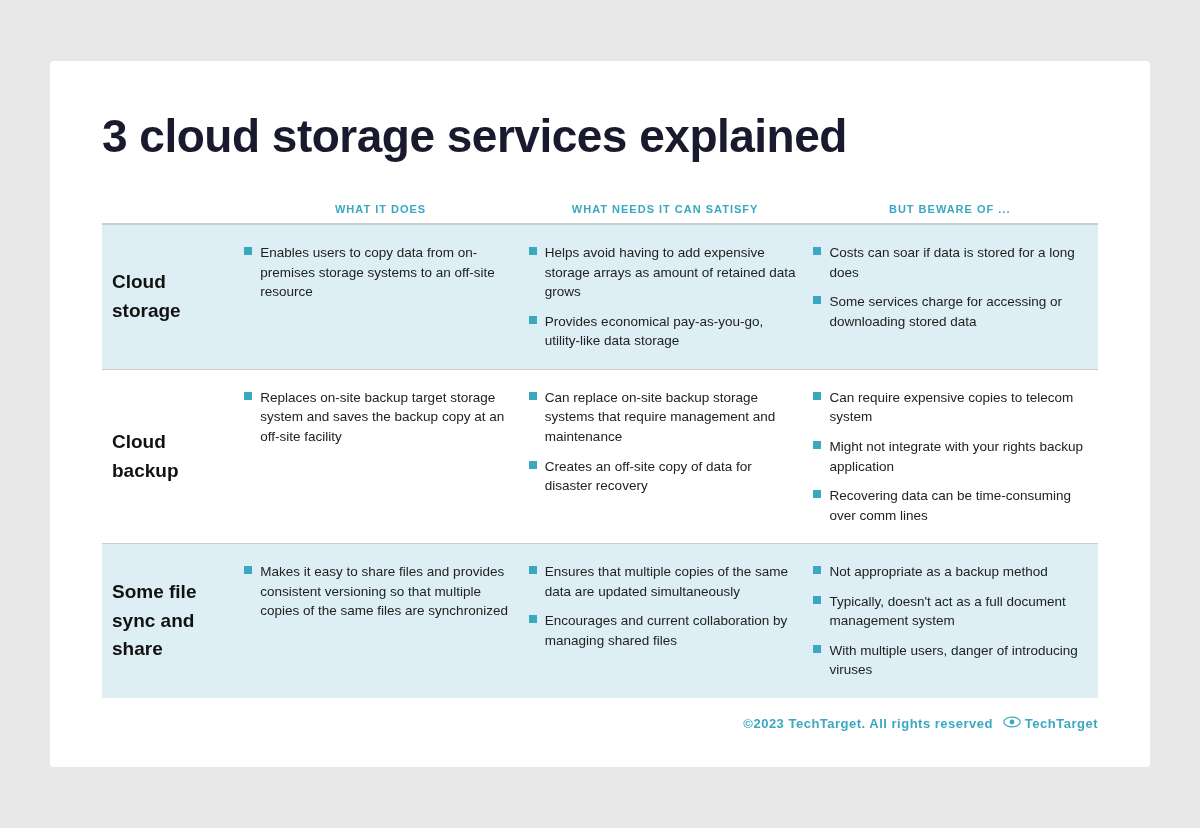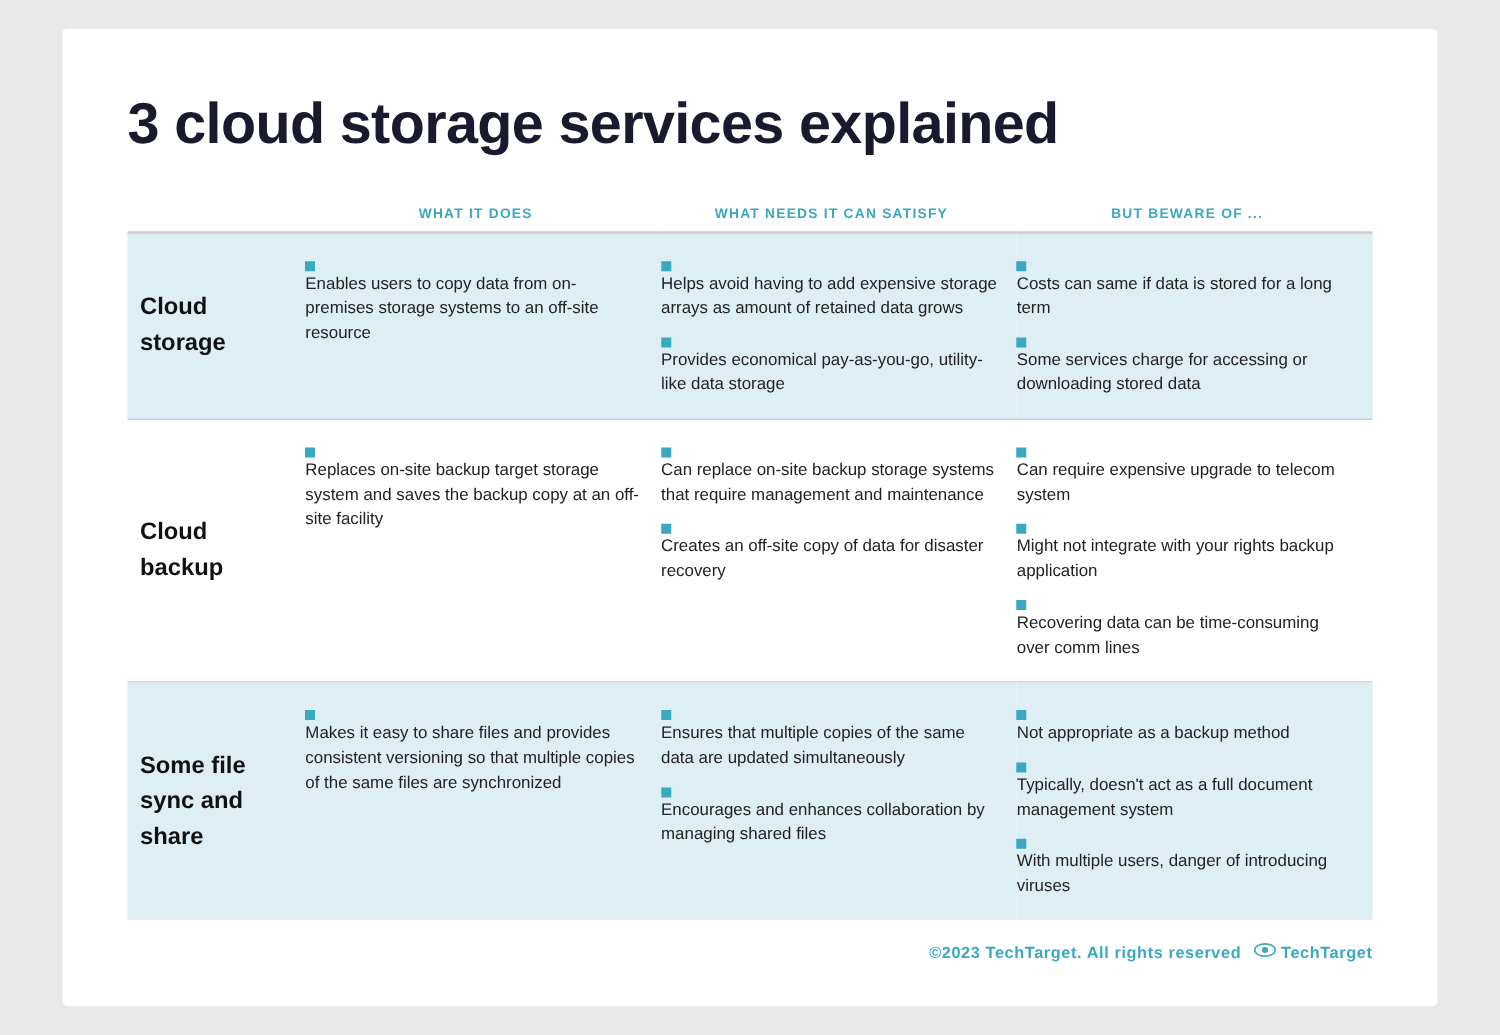--- a/index.html
+++ b/index.html
@@ -77,21 +77,20 @@
       list-style: none;
       padding: 0;
     }
     .bullet-list li {
       display: flex;
       align-items: flex-start;
       margin-bottom: 10px;
       font-size: 13.5px;
       color: #222;
       line-height: 1.45;
-      flex-direction: column;
     }
     .bullet-list li:last-child {
       margin-bottom: 0;
     }
     .bullet {
       display: inline-block;
       width: 8px;
       height: 8px;
       min-width: 8px;
       background: #3aa8c1;
@@ -156,21 +155,21 @@
               <li>
                 <span class="bullet"></span>
                 <span>Provides economical pay-as-you-go, utility-like data storage</span>
               </li>
             </ul>
           </td>
           <td>
             <ul class="bullet-list">
               <li>
                 <span class="bullet"></span>
-                <span>Costs can same if data is stored for a long term</span>
+                <span>Costs can soar if data is stored for a long does</span>
               </li>
               <li>
                 <span class="bullet"></span>
                 <span>Some services charge for accessing or downloading stored data</span>
               </li>
             </ul>
           </td>
         </tr>
         <tr>
           <td>Cloud backup</td>
@@ -191,21 +190,21 @@
               <li>
                 <span class="bullet"></span>
                 <span>Creates an off-site copy of data for disaster recovery</span>
               </li>
             </ul>
           </td>
           <td>
             <ul class="bullet-list">
               <li>
                 <span class="bullet"></span>
-                <span>Can require expensive upgrade to telecom system</span>
+                <span>Can require expensive copies to telecom system</span>
               </li>
               <li>
                 <span class="bullet"></span>
                 <span>Might not integrate with your rights backup application</span>
               </li>
               <li>
                 <span class="bullet"></span>
                 <span>Recovering data can be time-consuming over comm lines</span>
               </li>
             </ul>
@@ -222,21 +221,21 @@
             </ul>
           </td>
           <td>
             <ul class="bullet-list">
               <li>
                 <span class="bullet"></span>
                 <span>Ensures that multiple copies of the same data are updated simultaneously</span>
               </li>
               <li>
                 <span class="bullet"></span>
-                <span>Encourages and enhances collaboration by managing shared files</span>
+                <span>Encourages and current collaboration by managing shared files</span>
               </li>
             </ul>
           </td>
           <td>
             <ul class="bullet-list">
               <li>
                 <span class="bullet"></span>
                 <span>Not appropriate as a backup method</span>
               </li>
               <li>

